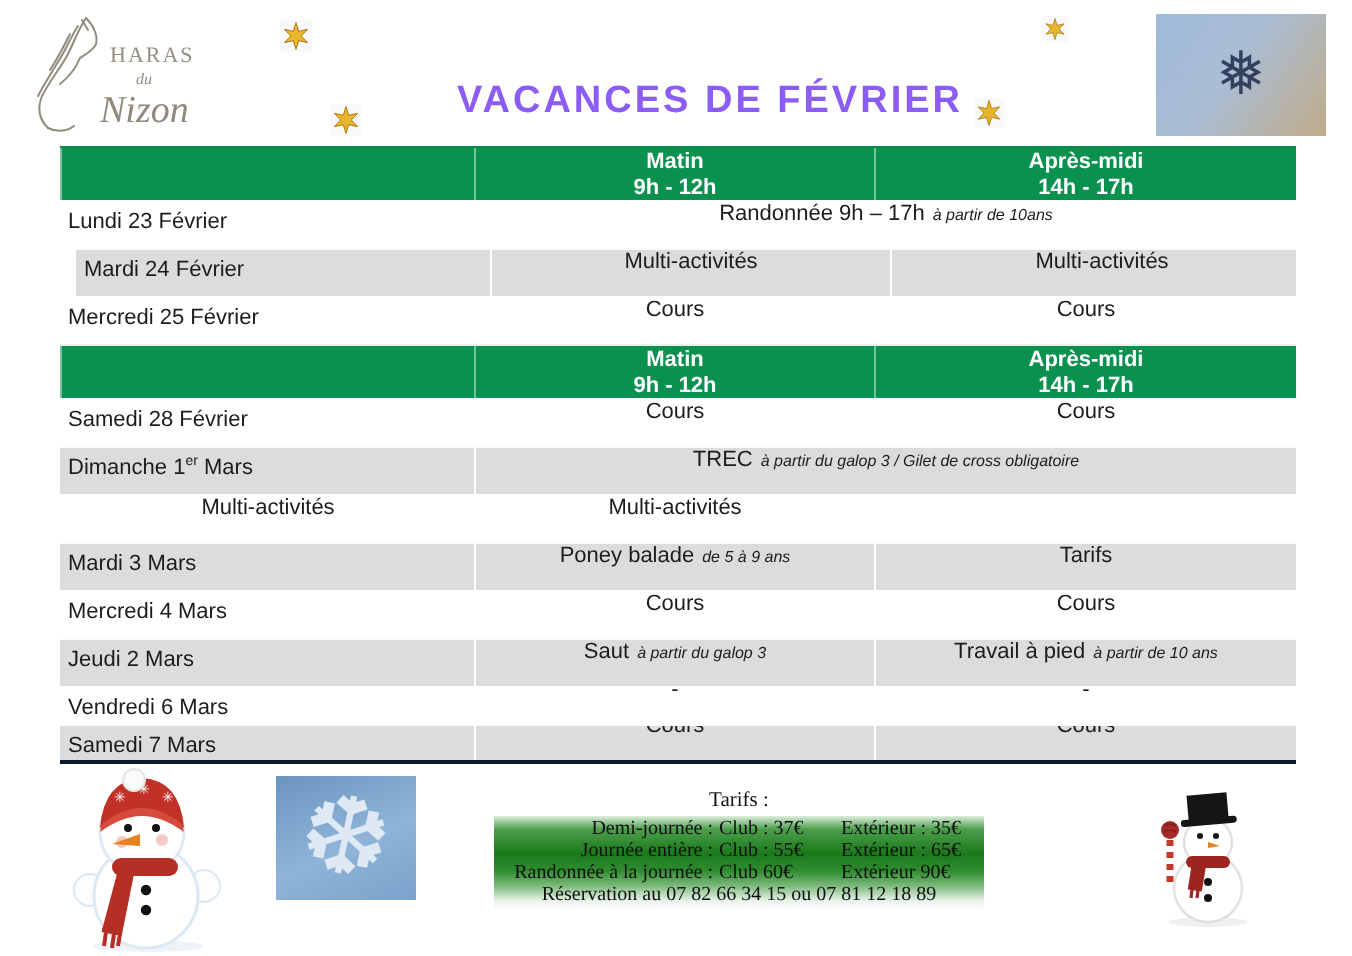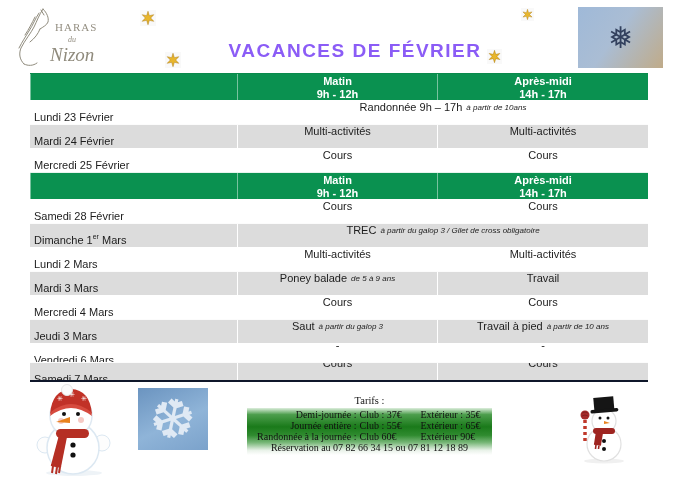--- a/index.html
+++ b/index.html
@@ -23,21 +23,21 @@
   
   #schedule-table{position:absolute;left:30px;top:73px;width:618px;
       border-top:1px solid #0a8a4c;border-bottom:2px solid #0f172a}
   .trow{display:grid;grid-template-columns:207px 200px 211px}
   .trow.thead{background:#0a9150;color:#fff;font-weight:bold;text-align:center}
   .trow.white{background:#ffffff}
   .trow.gray{background:#dcdcdc}
   .trow + .trow{border-top:1px solid rgba(255,255,255,.9)}
   .cell{overflow:hidden}
   .cell.hc{font-size:11px;line-height:1.18;padding-top:1px;border-left:1px solid rgba(255,255,255,.45)}
-  .cell.datec{font-size:11px;padding:10px 0 0 4px;white-space:nowrap}
+  .cell.datec{font-size:11px;padding:4px 0 0 4px;white-space:nowrap}
   .cell.act{font-size:11px;display:flex;align-items:flex-end;justify-content:center;padding-bottom:11px;white-space:nowrap}
   .trow.white .cell.act,.trow.gray .cell.act{border-left:1px solid #fff}
   .cell.act.merged{grid-column:2/4}
   .note{font-size:8px;font-style:italic;margin-left:4px;padding-bottom:1px}
   sup{font-size:7px;line-height:0;vertical-align:super}
 
   
   .snowman-l{position:absolute;left:34px;top:383px;line-height:0}
   .photo-bl{position:absolute;left:138px;top:388px;width:70px;height:62px;
       background:linear-gradient(155deg,#6b94c0 0%,#8fb4d8 55%,#7ba2cb 100%);
@@ -103,21 +103,21 @@
       <div class="cell hc">Matin<br>9h - 12h</div>
       <div class="cell hc">Après-midi<br>14h - 17h</div>
     </div>
     <div class="trow white" style="height: 23px;">
       <div class="cell datec">Lundi 23 Février</div>
       <div class="cell act merged">
         <span>Randonnée 9h – 17h</span>
         <span class="note">à partir de 10ans</span>
       </div>
     </div>
-    <div class="trow gray" style="height: 23px;">
+    <div class="trow gray" style="height: 23px; margin-left: 8px;">
       <div class="cell datec">Mardi 24 Février</div>
       <div class="cell act">
         <span>Multi-activités</span>
       </div>
       <div class="cell act">
         <span>Multi-activités</span>
       </div>
     </div>
     <div class="trow white" style="height: 23px;">
       <div class="cell datec">Mercredi 25 Février</div>
@@ -143,49 +143,48 @@
       </div>
     </div>
     <div class="trow gray" style="height: 23px;">
       <div class="cell datec">Dimanche 1<sup>er</sup> Mars</div>
       <div class="cell act merged">
         <span>TREC</span>
         <span class="note">à partir du galop 3 / Gilet de cross obligatoire</span>
       </div>
     </div>
     <div class="trow white" style="height: 23px;">
-      <div class="cell datec">Lundi 2 Mars</div>
       <div class="cell act">
         <span>Multi-activités</span>
       </div>
       <div class="cell act">
         <span>Multi-activités</span>
       </div>
     </div>
     <div class="trow gray" style="height: 23px;">
       <div class="cell datec">Mardi 3 Mars</div>
       <div class="cell act">
         <span>Poney balade</span>
         <span class="note">de 5 à 9 ans</span>
       </div>
       <div class="cell act">
-        <span>Travail</span>
+        <span>Tarifs</span>
       </div>
     </div>
     <div class="trow white" style="height: 23px;">
       <div class="cell datec">Mercredi 4 Mars</div>
       <div class="cell act">
         <span>Cours</span>
       </div>
       <div class="cell act">
         <span>Cours</span>
       </div>
     </div>
     <div class="trow gray" style="height: 23px;">
-      <div class="cell datec">Jeudi 3 Mars</div>
+      <div class="cell datec">Jeudi 2 Mars</div>
       <div class="cell act">
         <span>Saut</span>
         <span class="note">à partir du galop 3</span>
       </div>
       <div class="cell act">
         <span>Travail à pied</span>
         <span class="note">à partir de 10 ans</span>
       </div>
     </div>
     <div class="trow white" style="height: 18px;">

